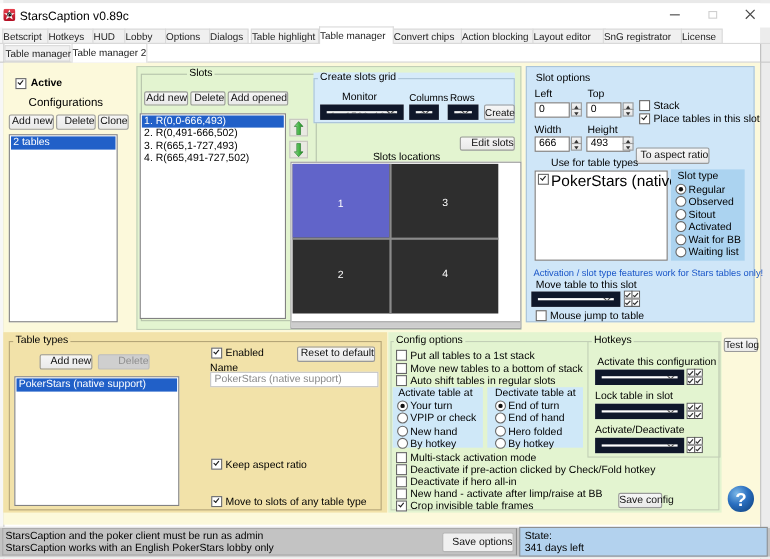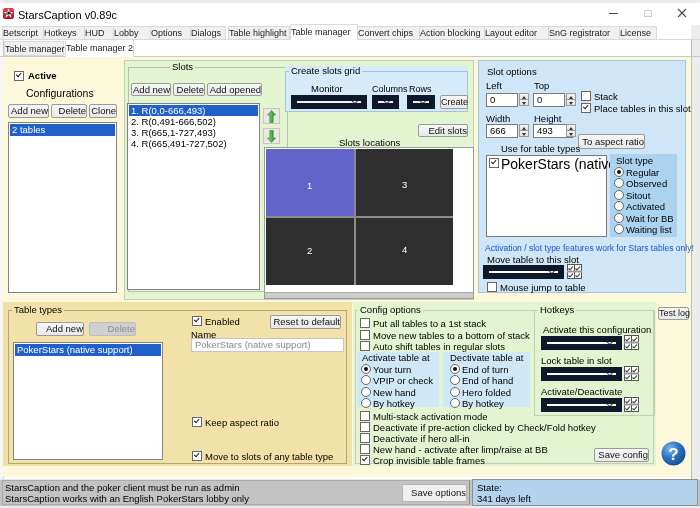--- a/index.html
+++ b/index.html
@@ -71,21 +71,21 @@
 <div class="a" style="left:3px;top:57px;width:688px;height:420px;background:#fcf9db"></div>
 
 <div class="cb" style="left:14px;top:71px">
     <div class="k"></div>
   </div>
 <div class="lbl" style="left:28px;top:71px;font-weight:bold;font-size:9.5px">Active</div>
 <div class="lbl" style="left:26px;top:88px;font-size:10.5px">Configurations</div>
 <div class="btn" style="left:8px;top:104px;width:41px;height:14px;line-height:12px">Add new</div>
 <div class="btn" style="left:51px;top:104px;width:36px;height:14px;line-height:12px">Delete</div>
 <div class="btn" style="left:89px;top:104px;width:28px;height:14px;line-height:12px">Clone</div>
-<div class="a" style="left:8px;top:122px;width:109px;height:171px;background:#fff;border:1px solid #828282">
+<div class="a" style="left:8px;top:122px;width:99px;height:171px;background:#fff;border:1px solid #828282">
   <div style="position:absolute;left:1px;top:1px;right:1px;height:12px;background:#2160c8;color:#fff;font-size:9.5px;line-height:12px;padding-left:2px">2 tables</div>
 </div>
 
 <div class="a" style="left:124px;top:60px;width:350px;height:240px;background:#e3f4d0;border:1px solid #c2cfb6"></div>
 <div class="grp" style="left:128px;top:67px;width:160px;height:225px;border-color:#b5c3aa"></div>
 <div class="leg" style="left:170px;top:62px;background:#e3f4d0">Slots</div>
 <div class="btn" style="left:131px;top:83px;width:40px;height:13px;line-height:11px">Add new</div>
 <div class="btn" style="left:173px;top:83px;width:32px;height:13px;line-height:11px">Delete</div>
 <div class="btn" style="left:207px;top:83px;width:55px;height:13px;line-height:11px">Add opened</div>
 <div class="a" style="left:127px;top:103px;width:133px;height:187px;background:#fff;border:1px solid #828282;font-size:9.5px;line-height:11px">
@@ -287,21 +287,21 @@
     <use href="#hkgrid"></use>
   </svg>
 <div class="lbl" style="left:541px;top:387px">Activate/Deactivate</div>
 <div class="combo" style="left:541px;top:398px;width:81px;height:14px">
     <div class="ch"></div>
   </div>
 <svg class="a" style="left:624px;top:397px" width="15" height="15" viewBox="0 0 15 15">
     <use href="#hkgrid"></use>
   </svg>
 <div class="btn" style="left:658px;top:307px;width:31px;height:13px;line-height:11px;font-size:9px">Test log</div>
-<div class="btn" style="left:594px;top:448px;width:55px;height:14px;line-height:12px">Save config</div>
+<div class="btn" style="left:562px;top:448px;width:40px;height:14px;line-height:12px">Save config</div>
 <svg class="a" style="left:661px;top:441px" width="25" height="25" viewBox="0 0 25 25">
 <defs>
       <radialGradient id="hg" cx="35%" cy="30%" r="75%">
         <stop offset="0%" stop-color="#7db9e8"></stop>
         <stop offset="55%" stop-color="#2a6fc0"></stop>
         <stop offset="100%" stop-color="#174f92"></stop>
       </radialGradient>
     </defs>
 <circle cx="12.5" cy="12.5" r="12" fill="url(#hg)"></circle>
 <text x="12.5" y="19" font-size="17" font-weight="bold" fill="#fff" text-anchor="middle" font-family="Liberation Sans">?</text>

